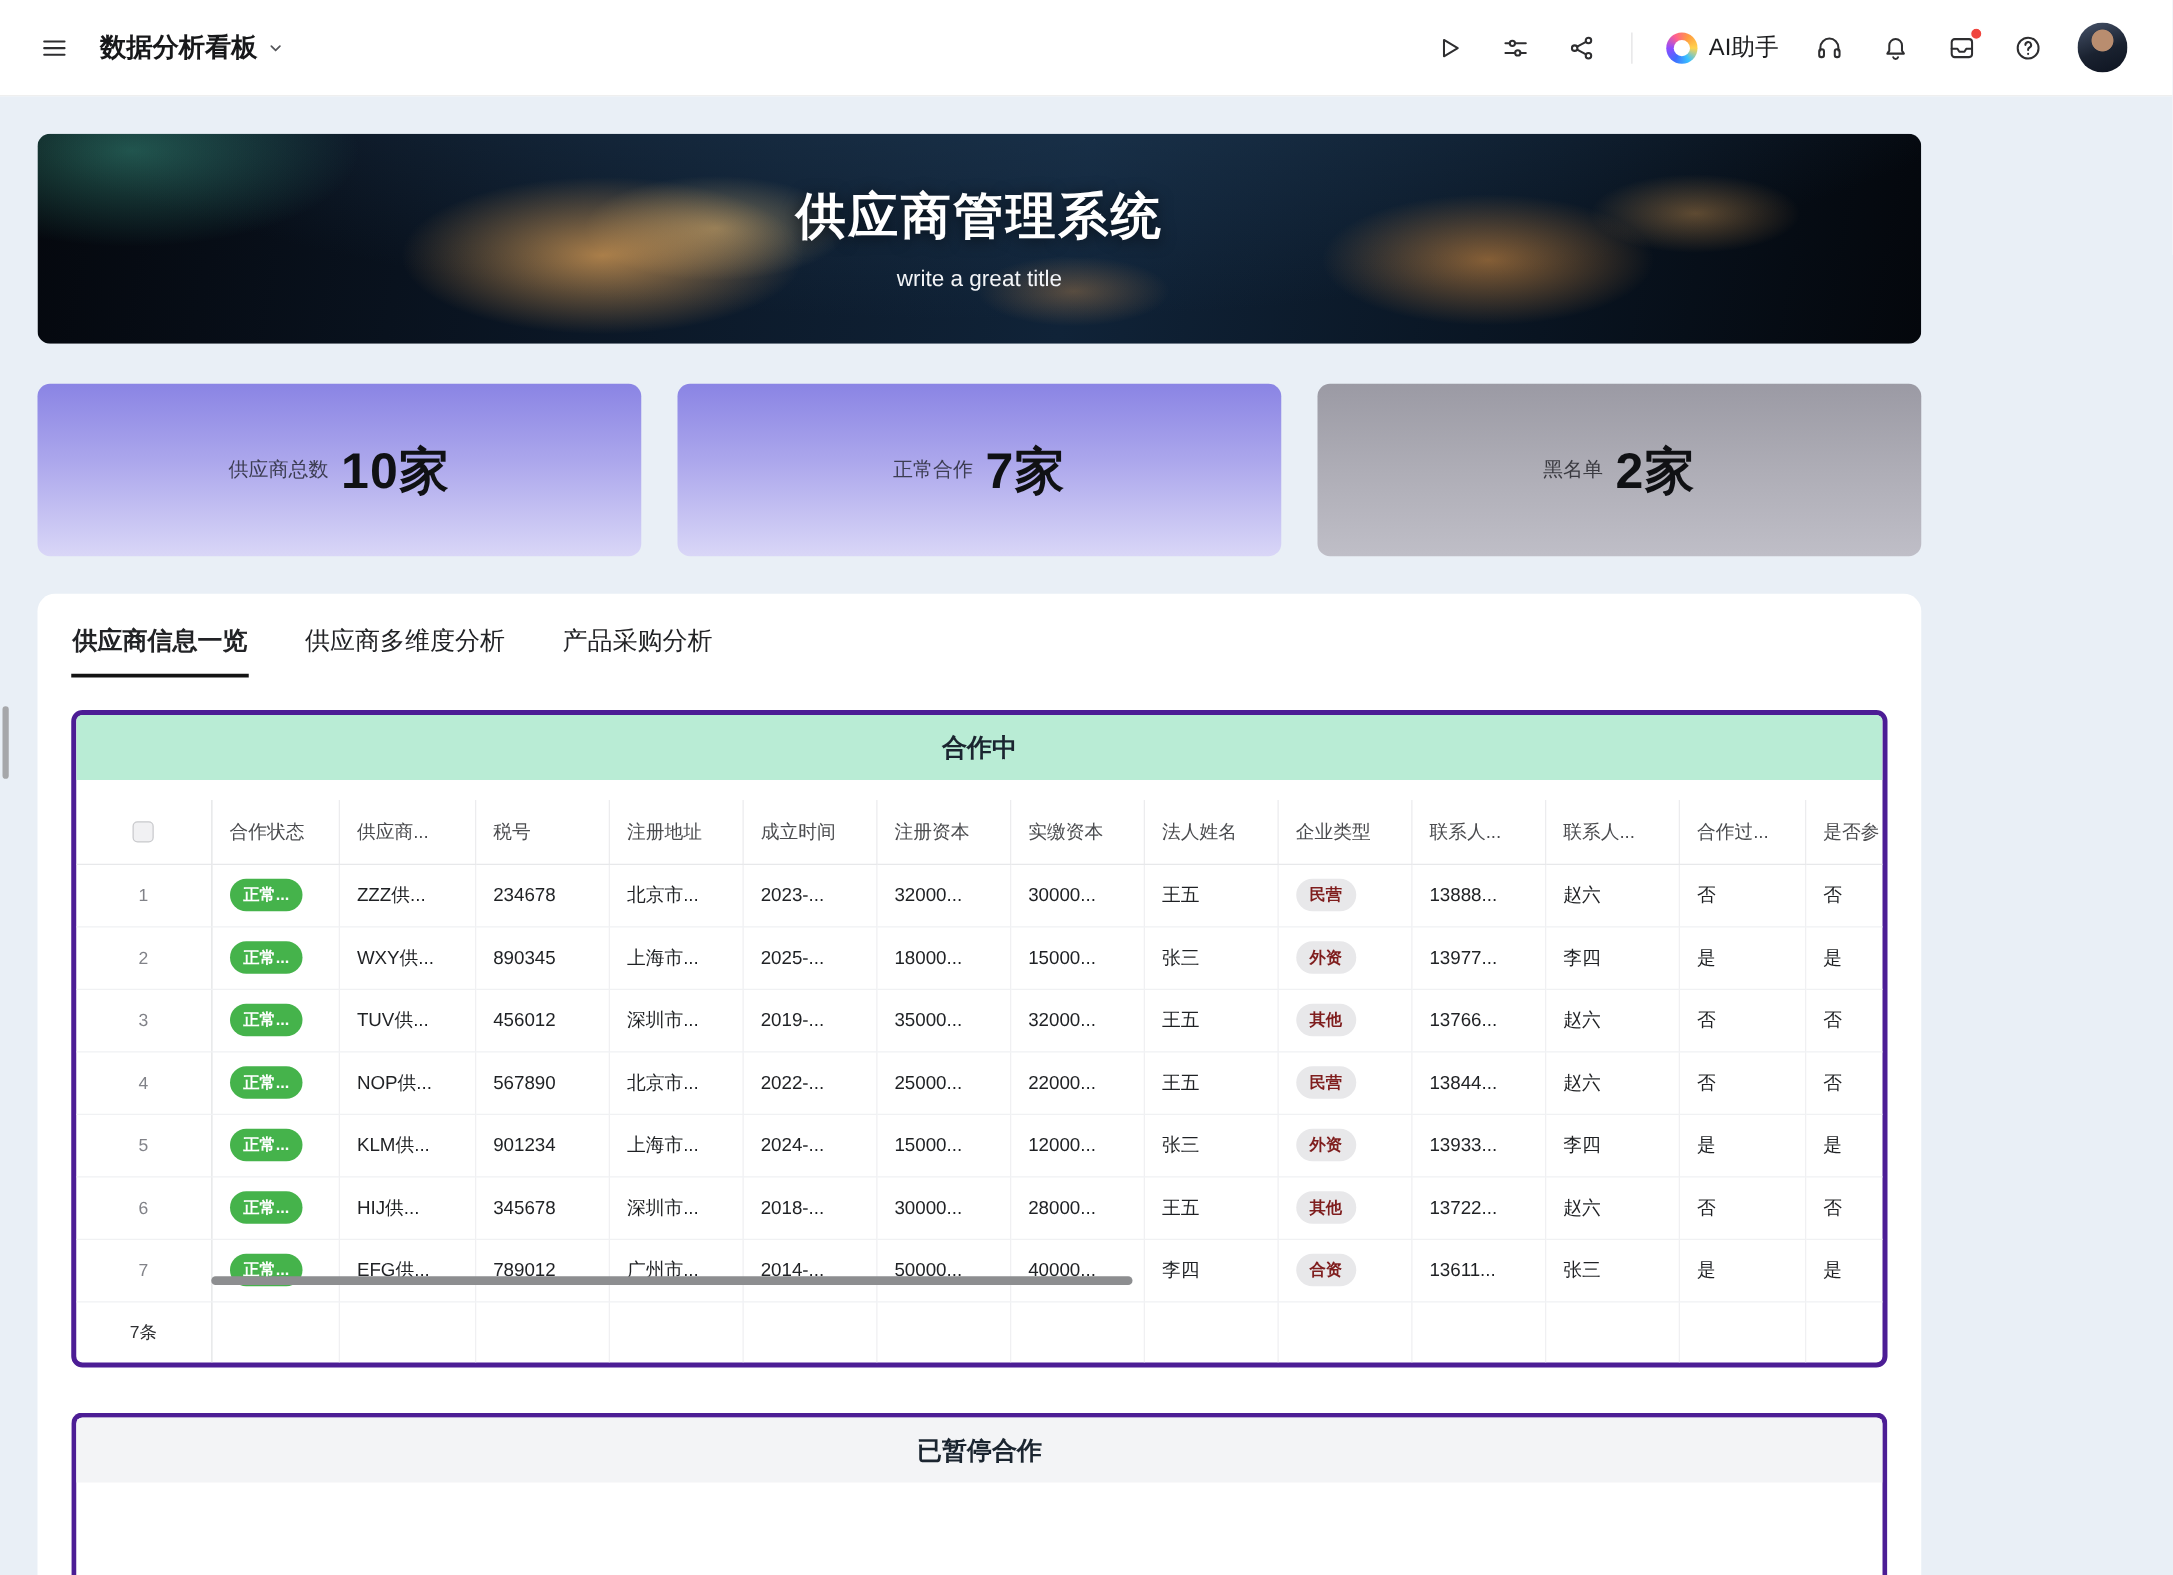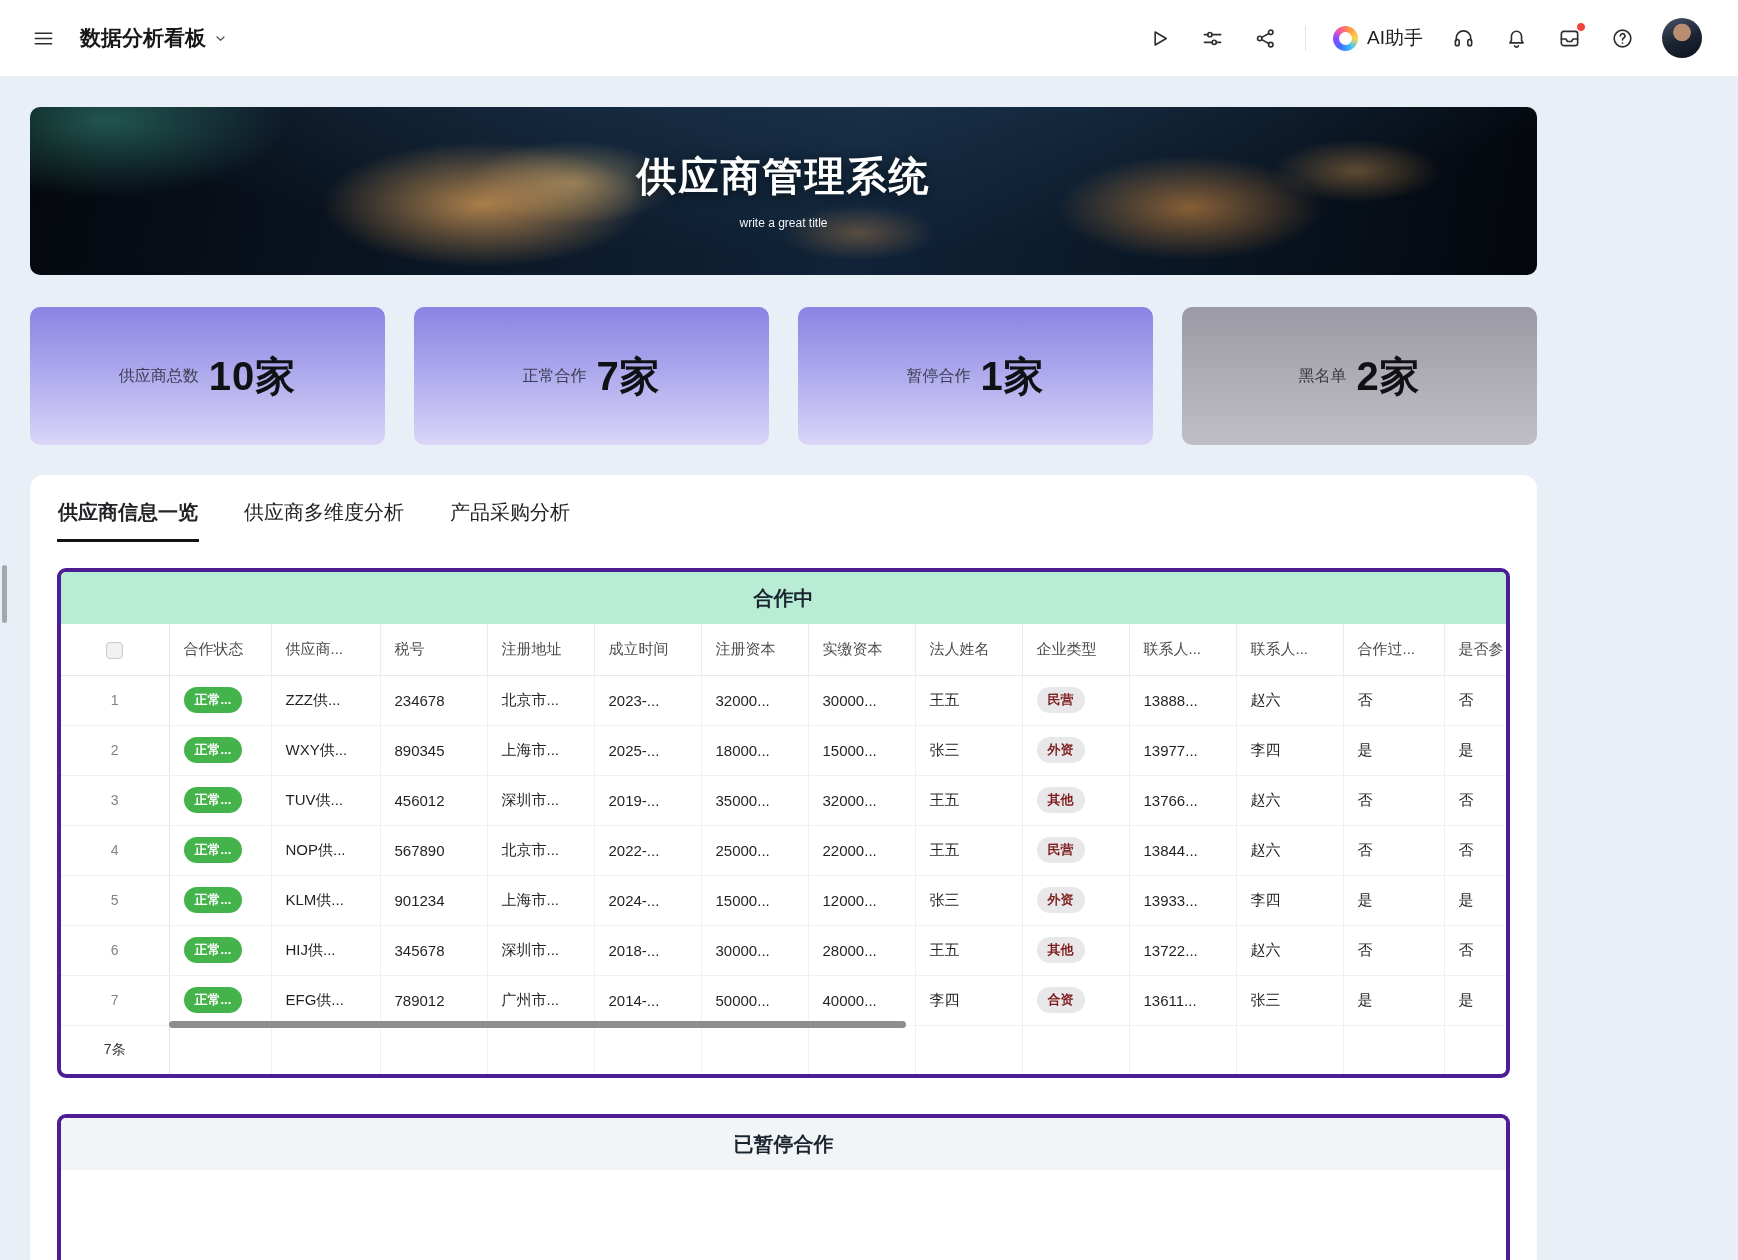--- a/index.html
+++ b/index.html
@@ -39,21 +39,21 @@
             radial-gradient(230px 90px at 30% 58%, rgba(255,180,90,.65), rgba(255,160,60,0) 70%),
             radial-gradient(150px 60px at 36% 45%, rgba(255,210,130,.45), rgba(255,160,60,0) 70%),
             radial-gradient(190px 75px at 77% 60%, rgba(255,165,70,.5), rgba(255,160,60,0) 70%),
             radial-gradient(120px 45px at 88% 38%, rgba(255,180,90,.35), rgba(255,160,60,0) 70%),
             radial-gradient(110px 40px at 55% 75%, rgba(255,170,80,.3), rgba(255,160,60,0) 70%),
             radial-gradient(260px 110px at 5% 8%, rgba(70,190,160,.4), rgba(70,190,160,0) 70%),
             radial-gradient(1400px 500px at 50% -120%, #23405c, rgba(35,64,92,0) 70%),
             linear-gradient(100deg,#05080e 0%,#0b1726 30%,#102338 55%,#091421 80%,#04070c 100%); }
   .hero-title { font-size:40px; font-weight:700; color:#fff; letter-spacing:2px;
                 text-shadow:0 2px 12px rgba(0,0,0,.65); line-height:1.2; }
-  .hero-subtitle { font-size:12px; color:#f2f4f7; }
+  .hero-subtitle { font-size:18px; color:#f2f4f7; }
 
   .stats { width:1507px; display:flex; gap:29px; margin-top:32px; }
   .stat-card { flex:1; height:138px; border-radius:10px; display:flex; flex-direction:row;
                align-items:center; justify-content:center; gap:10px; cursor:pointer; }
   .stat-card.purple { background:linear-gradient(180deg,#8a84e4 0%,#aca7ec 45%,#d9d6f7 100%); }
   .stat-card.gray   { background:linear-gradient(180deg,#9b9aa4 0%,#aeadb6 50%,#bfbec7 100%); }
   .stat-label { font-size:16px; color:#3c3d52; }
   .stat-card.gray .stat-label { color:#3a3a40; }
   .stat-value { font-size:40px; font-weight:800; color:#101114; letter-spacing:1px; }
 
@@ -64,21 +64,21 @@
   .tab.active { font-weight:700; border-bottom-color:#141414; }
 
   .table-card { position:relative; width:1453px; margin-top:26px; border:4px solid #4c1d95;
                 border-radius:9px; overflow:hidden; background:#fff; }
   .band { height:52px; display:flex; align-items:center; justify-content:center;
           font-size:20px; font-weight:700; color:#1b2530; }
   .band.mint  { background:#b9ecd5; }
   .band.gray2 { background:#f3f4f6; }
   .table-card.next { height:170px; margin-top:36px; border-radius:9px 9px 0 0; border-bottom:none; }
 
-  .grid { border-collapse:collapse; table-layout:fixed; width:1451px; font-size:15px; color:#1f2124; }
+  .grid { border-collapse:collapse; table-layout:fixed; width:1451px; font-size:15px; color:#1f2124;margin-top:16px; }
   .grid th { height:51px; font-weight:400; color:#4b4c4f; text-align:left; padding:0 8px 0 14px;
              border-right:1px solid #ececee; border-bottom:1px solid #e7e8ea;
              white-space:nowrap; overflow:hidden; }
   .grid td { height:50px; padding:0 8px 0 14px; border-right:1px solid #f0f0f2;
              border-bottom:1px solid #f0f1f3; white-space:nowrap; overflow:hidden; }
   .grid th:last-child, .grid td:last-child { border-right:none; }
   .grid .idx-cell { text-align:center; padding:0; border-right:1px solid #e2e3e5; }
   .grid td.idx-cell { color:#818288; font-size:14px; }
   .checkbox { display:inline-block; width:17px; height:17px; border:1.5px solid #c8c9cc;
               border-radius:4px; background:#f1f1f3; vertical-align:middle; cursor:pointer; }
@@ -175,24 +175,20 @@
 
   <div class="stats">
       <div class="stat-card purple">
         <div class="stat-label">供应商总数</div>
         <div class="stat-value">10家</div>
       </div>
       <div class="stat-card purple">
         <div class="stat-label">正常合作</div>
         <div class="stat-value">7家</div>
       </div>
-      <div class="stat-card purple">
-        <div class="stat-label">暂停合作</div>
-        <div class="stat-value">1家</div>
-      </div>
       <div class="stat-card gray">
         <div class="stat-label">黑名单</div>
         <div class="stat-value">2家</div>
       </div>
     </div>
 
   <div class="panel">
     <div class="tabs">
         <div class="tab active">供应商信息一览</div>
         <div class="tab">供应商多维度分析</div>

